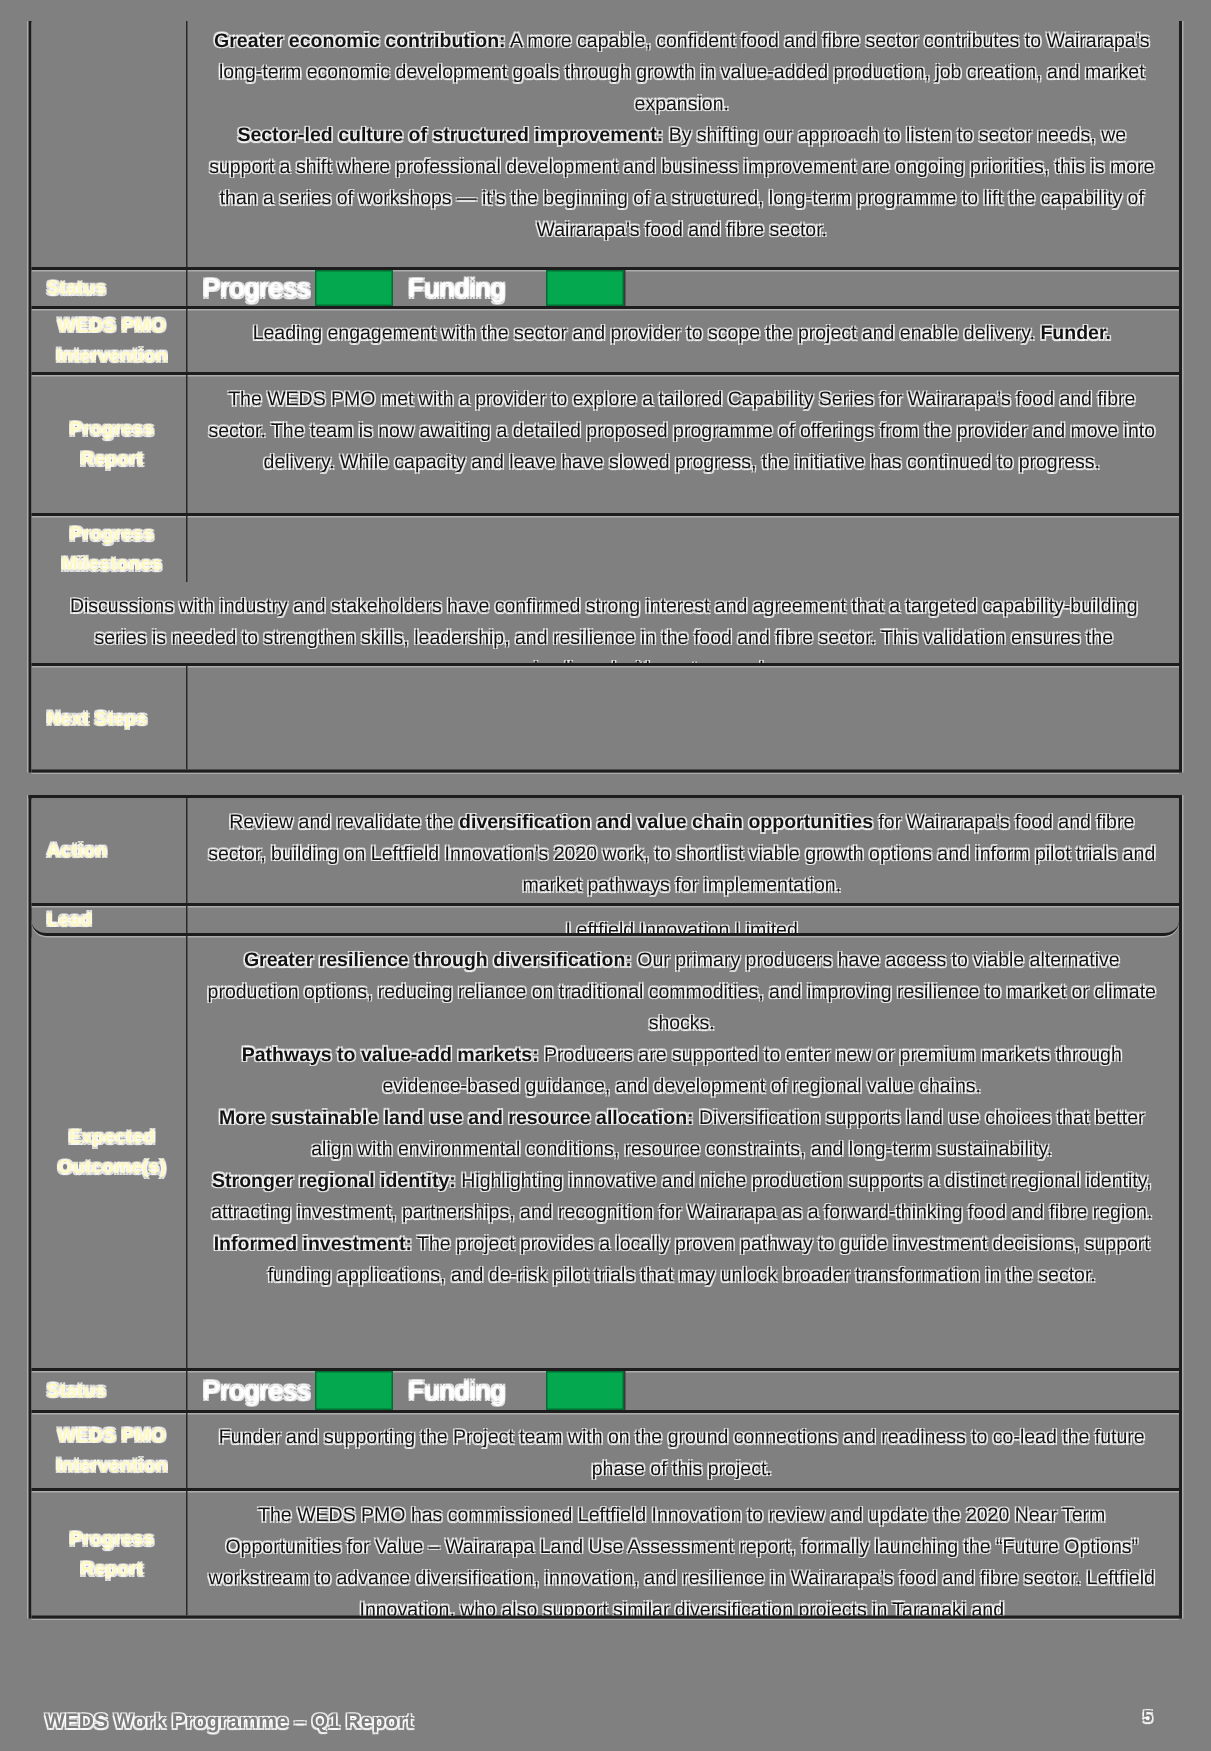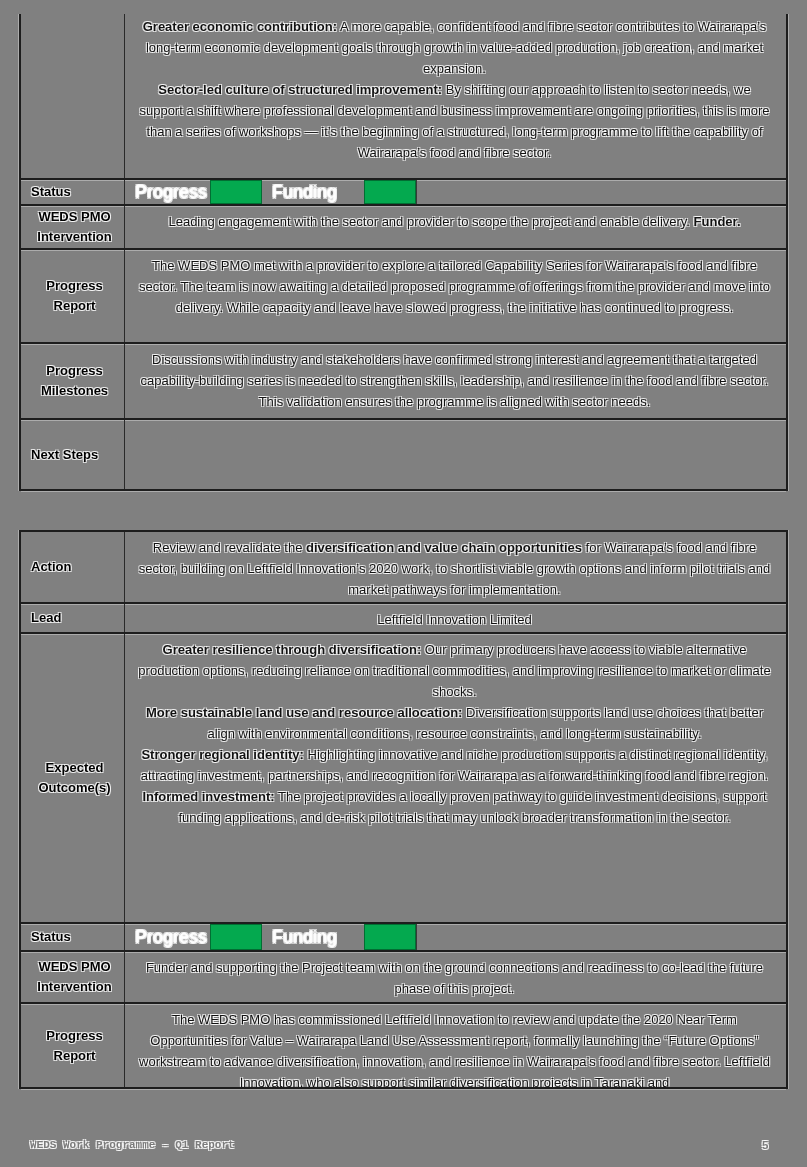--- a/index.html
+++ b/index.html
@@ -38,21 +38,21 @@
     box-shadow:0 1px 0 rgba(255,255,255,.35);
     overflow:hidden;
   }
   .label-cell {
     width:104px;
     min-width:104px;
     border-right:1.5px solid #2a2a2a;
     display:flex;
     align-items:center;
     padding:2px 6px 2px 10px;
-    color:#000000;
+    color:#fef9c3;
     font-weight:bold;
     font-size:13px;
     line-height:20px;
   }
   .content-cell {
     flex:1;
     padding:5px 12px 4px 10px;
     font-size:13px;
     line-height:21px;
     color:#121212;
@@ -73,42 +73,41 @@
   .status-box {
     width:52px;
     outline:1px solid rgba(0,0,0,.35);
     outline-offset:-1px;
   }
   .status-rest { flex:1; border-left:1px solid #3a3a3a; }
 
   
   .footer-left {
     position:absolute; left:30px; top:1139px;
-    font-size:11px; font-weight:600; color:#7b7b7b;
+    font-size:14px; font-weight:600; color:#7b7b7b;
     text-shadow:
       -1px -1px 0 rgba(255,255,255,.8),
        1px -1px 0 rgba(255,255,255,.8),
       -1px  1px 0 rgba(255,255,255,.8),
        1px  1px 0 rgba(255,255,255,.8);
-    font-family: Liberation Mono, monospace;
   }
   .footer-page {
     position:absolute; left:762px; top:1139px;
     font-size:11.5px; font-weight:600; color:#7b7b7b;
     text-shadow:
       -1px -1px 0 rgba(255,255,255,.8),
        1px -1px 0 rgba(255,255,255,.8),
       -1px  1px 0 rgba(255,255,255,.8),
        1px  1px 0 rgba(255,255,255,.8);
   }
 
   
   #t1-r1 { height:166px; } #t1-r2 { height:26px; } #t1-r3 { height:44px; }
-  #t1-r4 { height:94px; }  #t1-r5 { height:76px; } #t1-r6 { height:71px; border-bottom-width:2px; }
-  #t2-r1 { height:72px; }  #t2-r2 { height:30px; } #t2-r3 { height:290px; }
+  #t1-r4 { height:94px; }  #t1-r5 { height:100px;flex-direction:column; } #t1-r6 { height:71px; border-bottom-width:2px; }
+  #t2-r1 { height:72px; }  #t2-r2 { height:20px;border-radius:12px; } #t2-r3 { height:290px; }
   #t2-r4 { height:28px; }  #t2-r5 { height:52px; } #t2-r6 { height:85px; }
 </style>
 </head>
 <body>
 
 <div class="page">
 
   <div class="rpt-table" id="table-1">
 
     <div class="row" id="t1-r1">
@@ -170,20 +169,21 @@
       <div class="label-cell halo">Lead</div>
       <div class="content-cell halo">
         <p>Leftfield Innovation Limited</p>
       </div>
     </div>
 
     <div class="row" id="t2-r3">
       <div class="label-cell halo">Expected Outcome(s)</div>
       <div class="content-cell halo">
         <p><b>Greater resilience through diversification:</b><span> Our primary producers have access to viable alternative production options, reducing reliance on traditional commodities, and improving resilience to market or climate shocks.</span></p>
+        <p><b>Pathways to value-add markets:</b><span> Producers are supported to enter new or premium markets through evidence-based guidance, and development of regional value chains.</span></p>
         <p><b>More sustainable land use and resource allocation:</b><span> Diversification supports land use choices that better align with environmental conditions, resource constraints, and long-term sustainability.</span></p>
         <p><b>Stronger regional identity:</b><span> Highlighting innovative and niche production supports a distinct regional identity, attracting investment, partnerships, and recognition for Wairarapa as a forward-thinking food and fibre region.</span></p>
         <p><b>Informed investment:</b><span> The project provides a locally proven pathway to guide investment decisions, support funding applications, and de-risk pilot trials that may unlock broader transformation in the sector.</span></p>
       </div>
     </div>
 
     <div class="row" id="t2-r4">
       <div class="label-cell halo">Status</div>
       <div class="content-cell status-cell">
         <div class="status-label-seg seg-progress halo">Progress</div>

